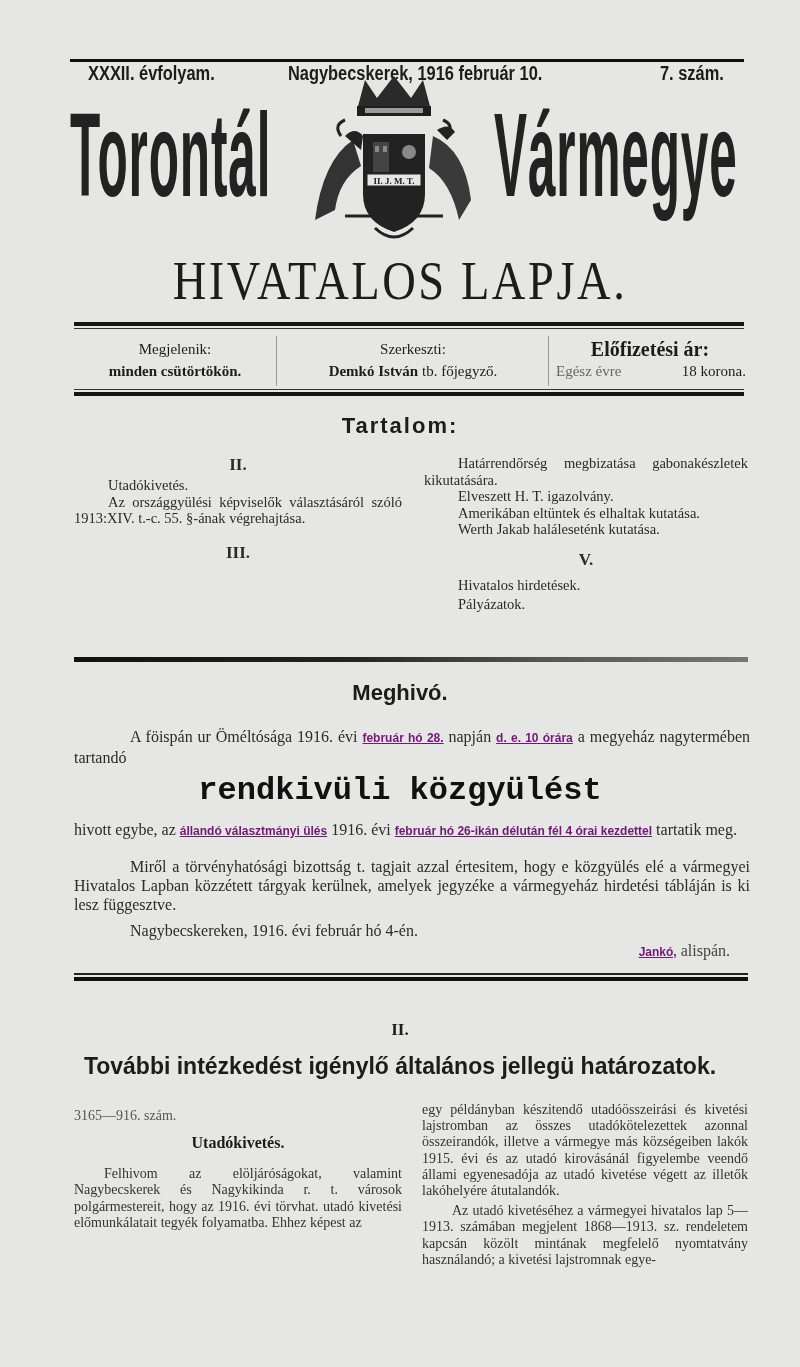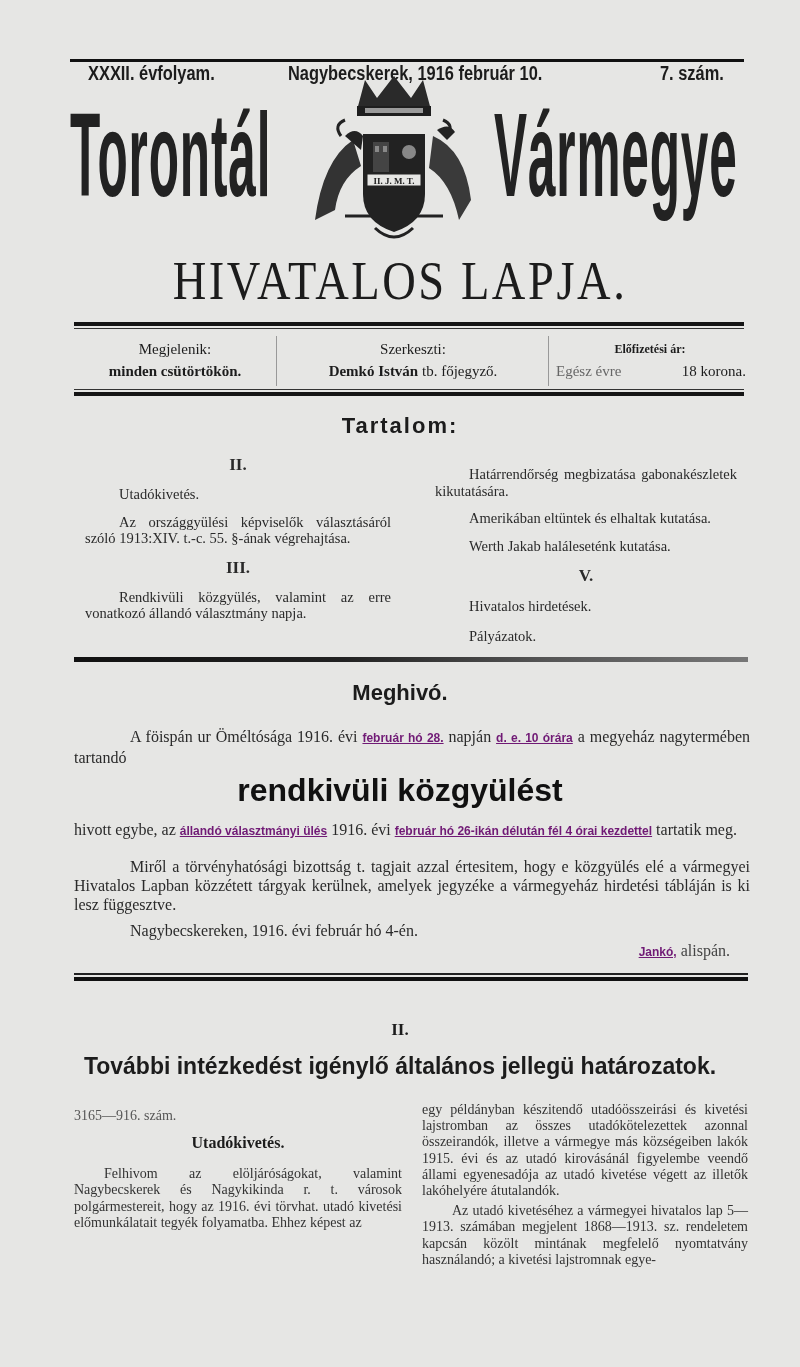--- a/index.html
+++ b/index.html
@@ -20,30 +20,30 @@
 
   
   .rule-thick { left: 74px; width: 670px; height: 4px; background: #151515; }
   .rule-thin { left: 74px; width: 670px; height: 1px; background: #333; }
   .info-col { top: 338px; height: 46px; text-align: center; font-size: 15px; line-height: 22px; }
   .info-sep { top: 336px; width: 1px; height: 50px; background: #999; }
 
   
   .contents-title { top: 413px; left: 0; width: 800px; text-align: center; font-family: "Liberation Sans", sans-serif; font-weight: bold; font-size: 22px; letter-spacing: 2px; }
   .col { font-size: 14.5px; line-height: 16.5px; color: #2a2a2a; text-align: justify; }
-  .col p { margin: 11px; }
+  .col p { margin: 0; }
   .ind { text-indent: 34px; }
   .sec { text-align: center; font-weight: bold; font-size: 17px; line-height: 20px; margin: 2px 0; }
   .sep-heavy { top: 657px; left: 74px; width: 674px; height: 5px; background: linear-gradient(90deg, #111 0%, #222 40%, #555 70%, #777 100%); }
 
   
   .meghivo-title { top: 680px; left: 0; width: 800px; text-align: center; font-family: Liberation Sans, sans-serif; font-weight: bold; font-size: 22px; }
   .para { left: 74px; width: 676px; font-size: 16px; line-height: 19px; text-align: justify; color: #2a2a2a; }
   .b { font-family: "Liberation Sans", sans-serif; font-weight: bold; color: #701a75; font-size: 12px; text-decoration: underline; }
-  .big { top: 772px; left: 0; width: 800px; text-align: center; font-family: Liberation Sans, sans-serif; font-weight: bold; font-size: 32px; color: #111; }
+  .big { top: 772px; left: 0; width: 800px; text-align: center; font-family: Liberation Mono, monospace; font-weight: bold; font-size: 32px; color: #111; }
   .signature { top: 942px; right: 70px; font-size: 16px; }
   .sep-double1 { top: 973px; left: 74px; width: 674px; height: 2px; background: #222; }
   .sep-double2 { top: 977px; left: 74px; width: 674px; height: 4px; background: #111; }
 
   
   .sec2 { top: 1020px; left: 0; width: 800px; text-align: center; font-weight: bold; font-size: 17px; }
   .sec2-title { top: 1053px; left: 0; width: 800px; text-align: center; font-family: "Liberation Sans", sans-serif; font-weight: bold; font-size: 23px; }
   .small { font-size: 14px; line-height: 16.2px; color: #333; }
   .it { font-style: italic; font-weight: bold; font-size: 12.5px; line-height: 16px; text-align: center; color: #333; }
 </style>
@@ -100,42 +100,42 @@
 <div class="abs info-sep" style="left:276px"></div>
 <div class="abs info-col" style="left:280px; width:266px">
   <div>Szerkeszti:</div>
   <div>
     <span style="font-weight:bold">Demkó István</span>
     <span>tb. főjegyző.</span>
   </div>
 </div>
 <div class="abs info-sep" style="left:548px"></div>
 <div class="abs info-col" style="left:552px; width:196px">
-  <div style="font-weight:bold; font-size:12px">Előfizetési ár:</div>
+  <div style="font-weight:bold; font-size:20px">Előfizetési ár:</div>
   <div style="display:flex; justify-content:space-between; padding:0 2px 0 4px">
     <span style="color:#666">Egész évre</span>
     <span style="font-weight:bold; font-weight:normal">18 korona.</span>
   </div>
 </div>
 
 <div class="abs rule-thin" style="top:389px"></div>
 <div class="abs rule-thick" style="top:392px"></div>
 
 <div class="abs contents-title">Tartalom:</div>
 
 <div class="abs col" style="top:453px; left:74px; width:328px">
   <div class="sec">II.</div>
   <p class="ind">Utadókivetés.</p>
   <p class="ind">Az országgyülési képviselők választásáról szóló 1913:XIV. t.-c. 55. §-ának végrehajtása.</p>
-  <div class="sec" style="margin-top:8px">III.</div>
-  <p class="ind">Rendkivüli közgyülés, valamint az erre vonatkozó állandó választmány napja.</p>
+  <div class="sec" style="margin-top:16px">III.</div>
 </div>
 
 <div class="abs col" style="top:455px; left:424px; width:324px">
   <p class="ind">Határrendőrség megbizatása gabonakészletek kikutatására.</p>
+  <p class="ind">Elveszett H. T. igazolvány.</p>
   <p class="ind">Amerikában eltüntek és elhaltak kutatása.</p>
   <p class="ind">Werth Jakab haláleseténk kutatása.</p>
   <div class="sec" style="margin-top:12px; margin-bottom:6px">V.</div>
   <p class="ind" style="line-height:19px">Hivatalos hirdetések.</p>
   <p class="ind" style="line-height:19px">Pályázatok.</p>
 </div>
 
 <div class="abs sep-heavy"></div>
 
 <div class="abs meghivo-title">Meghivó.</div>

